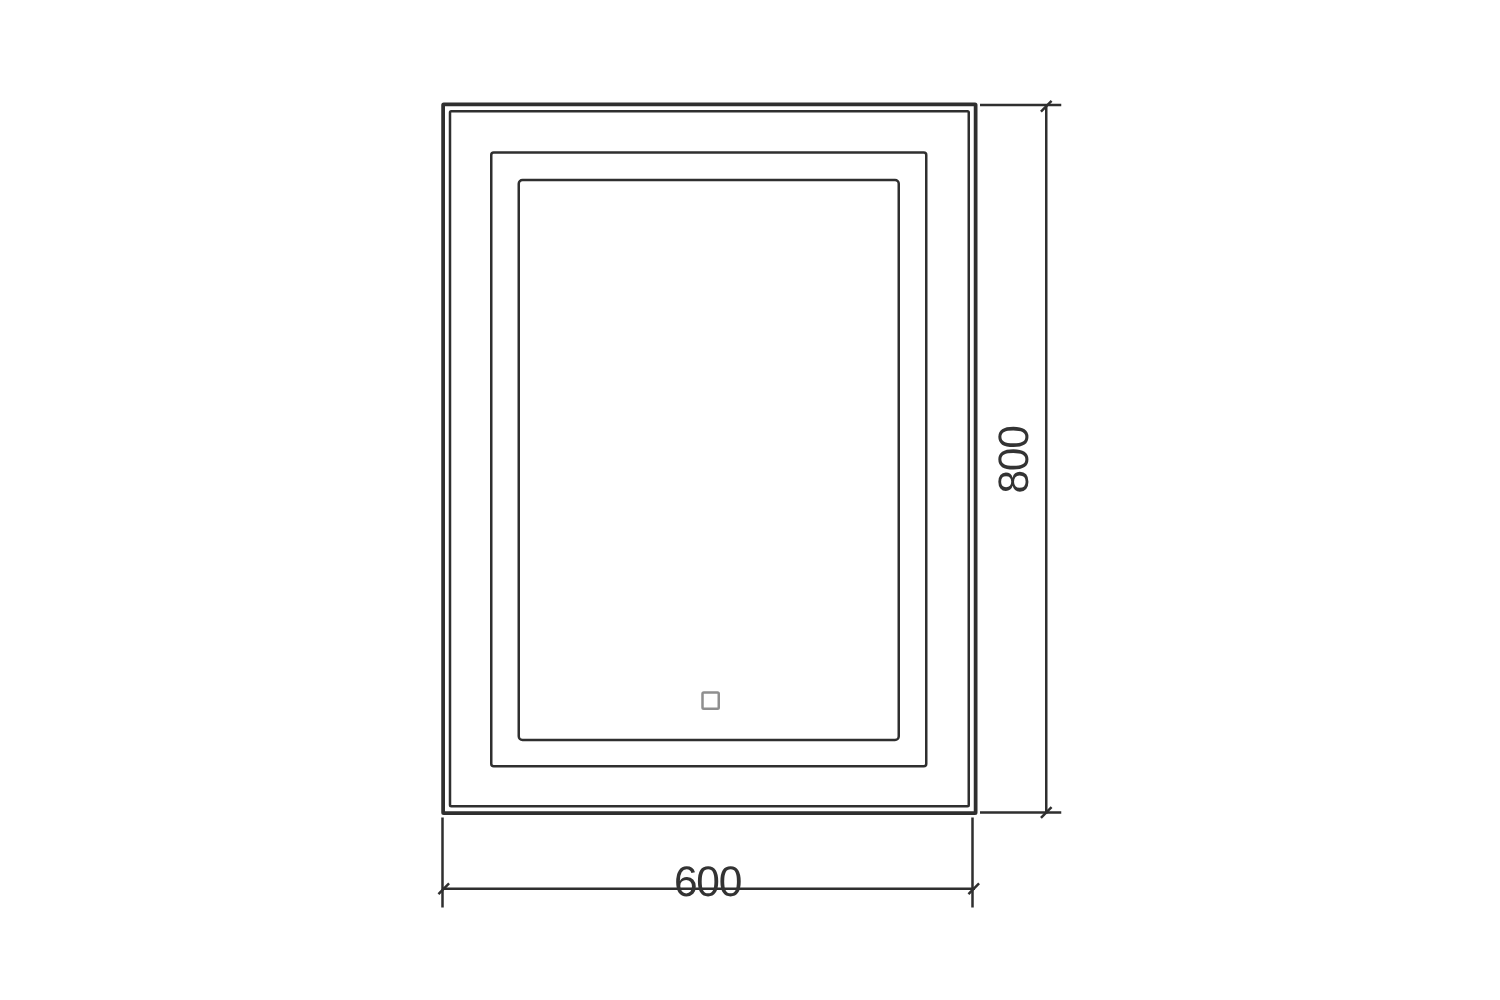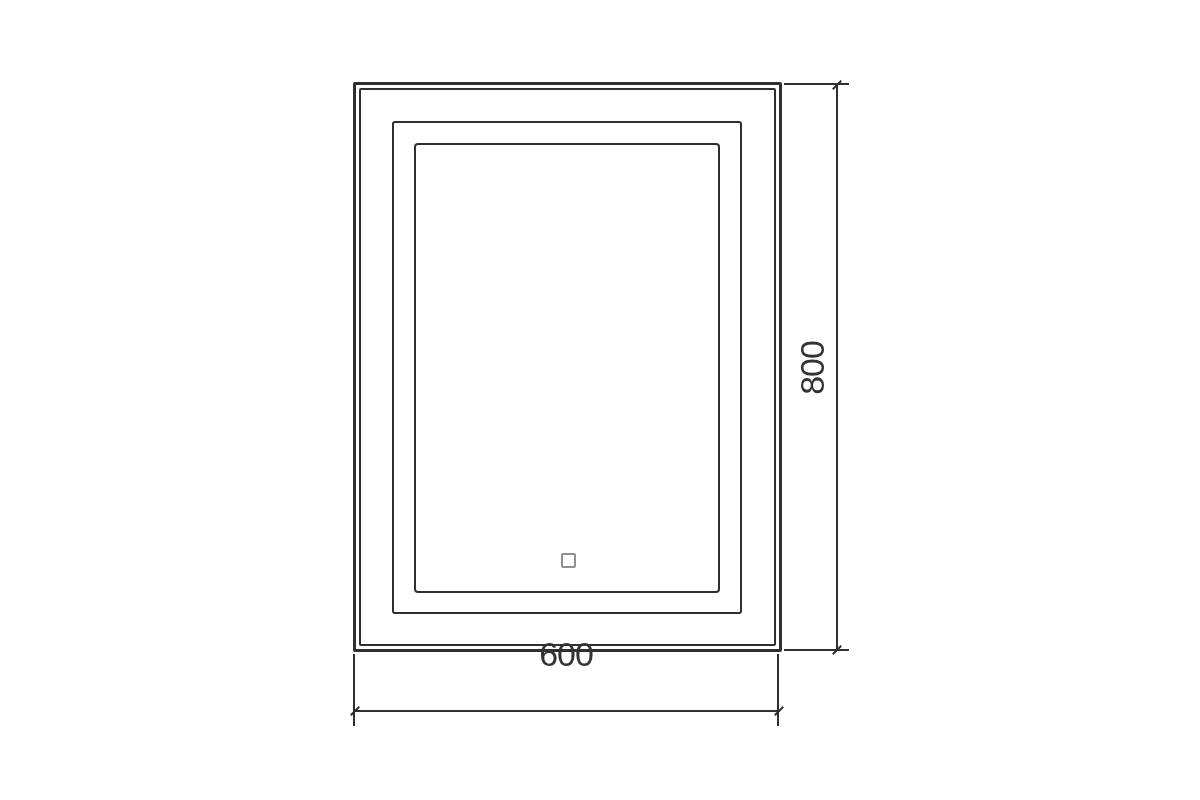--- a/index.html
+++ b/index.html
@@ -93,16 +93,16 @@
     <div class="tick" style="left:837px; top:650px;"></div>
     <div class="dim-label vertical" style="left:812px; top:368px;">800</div>
   </div>
 
   <div>
     <div class="line" style="left:353px; top:654px; width:2px; height:72px;"></div>
     <div class="line" style="left:777px; top:654px; width:2px; height:72px;"></div>
     <div class="line" style="left:354px; top:710px; width:426px; height:2px;"></div>
     <div class="tick" style="left:355px; top:711px;"></div>
     <div class="tick" style="left:779px; top:711px;"></div>
-    <div class="dim-label" style="left:566px; top:654px;">600</div>
+    <div class="dim-label" style="left:566px; top:706px;">600</div>
   </div>
 
 </div>
 
 </body></html>

